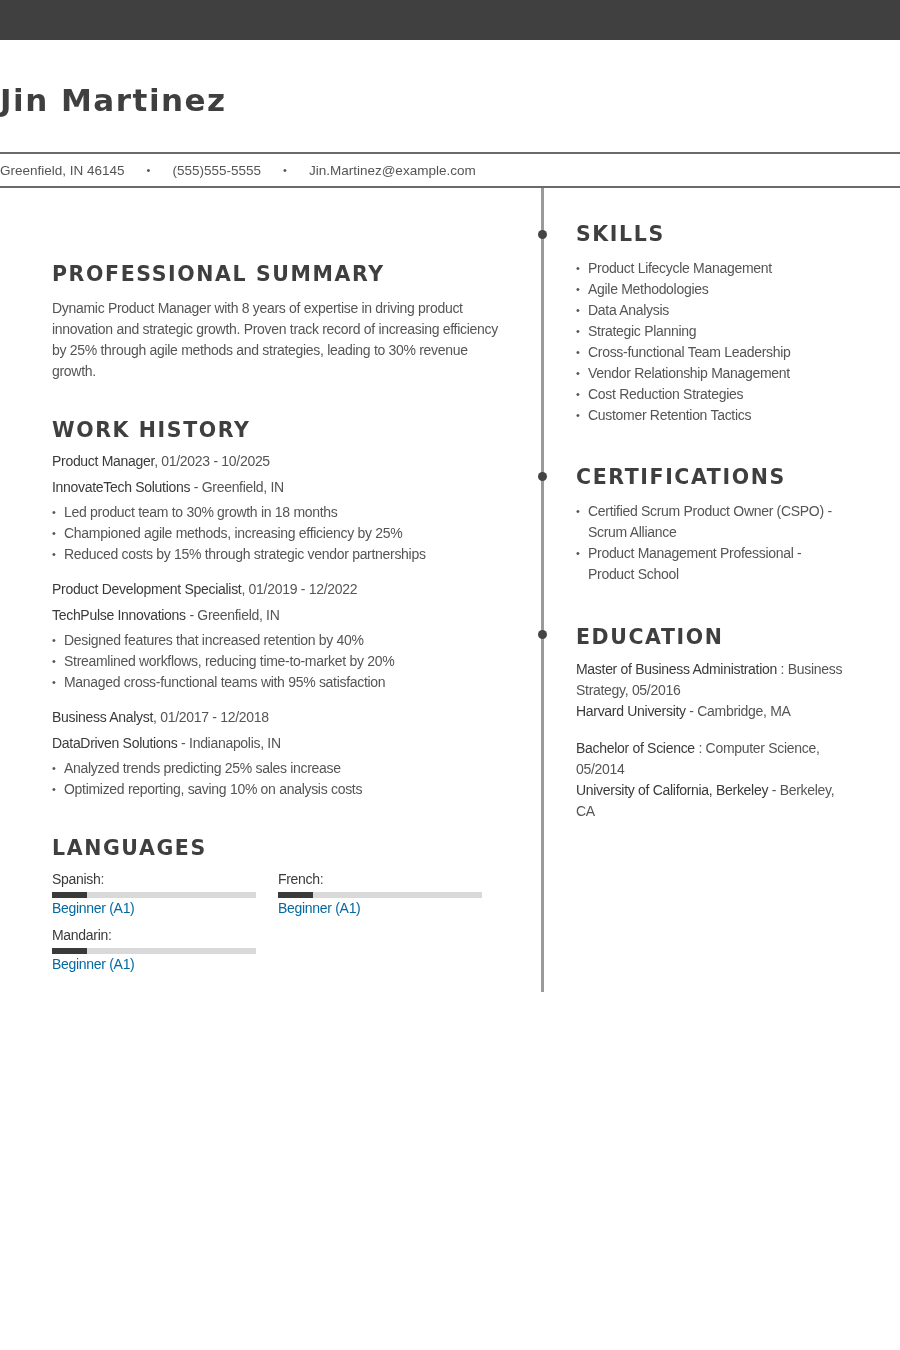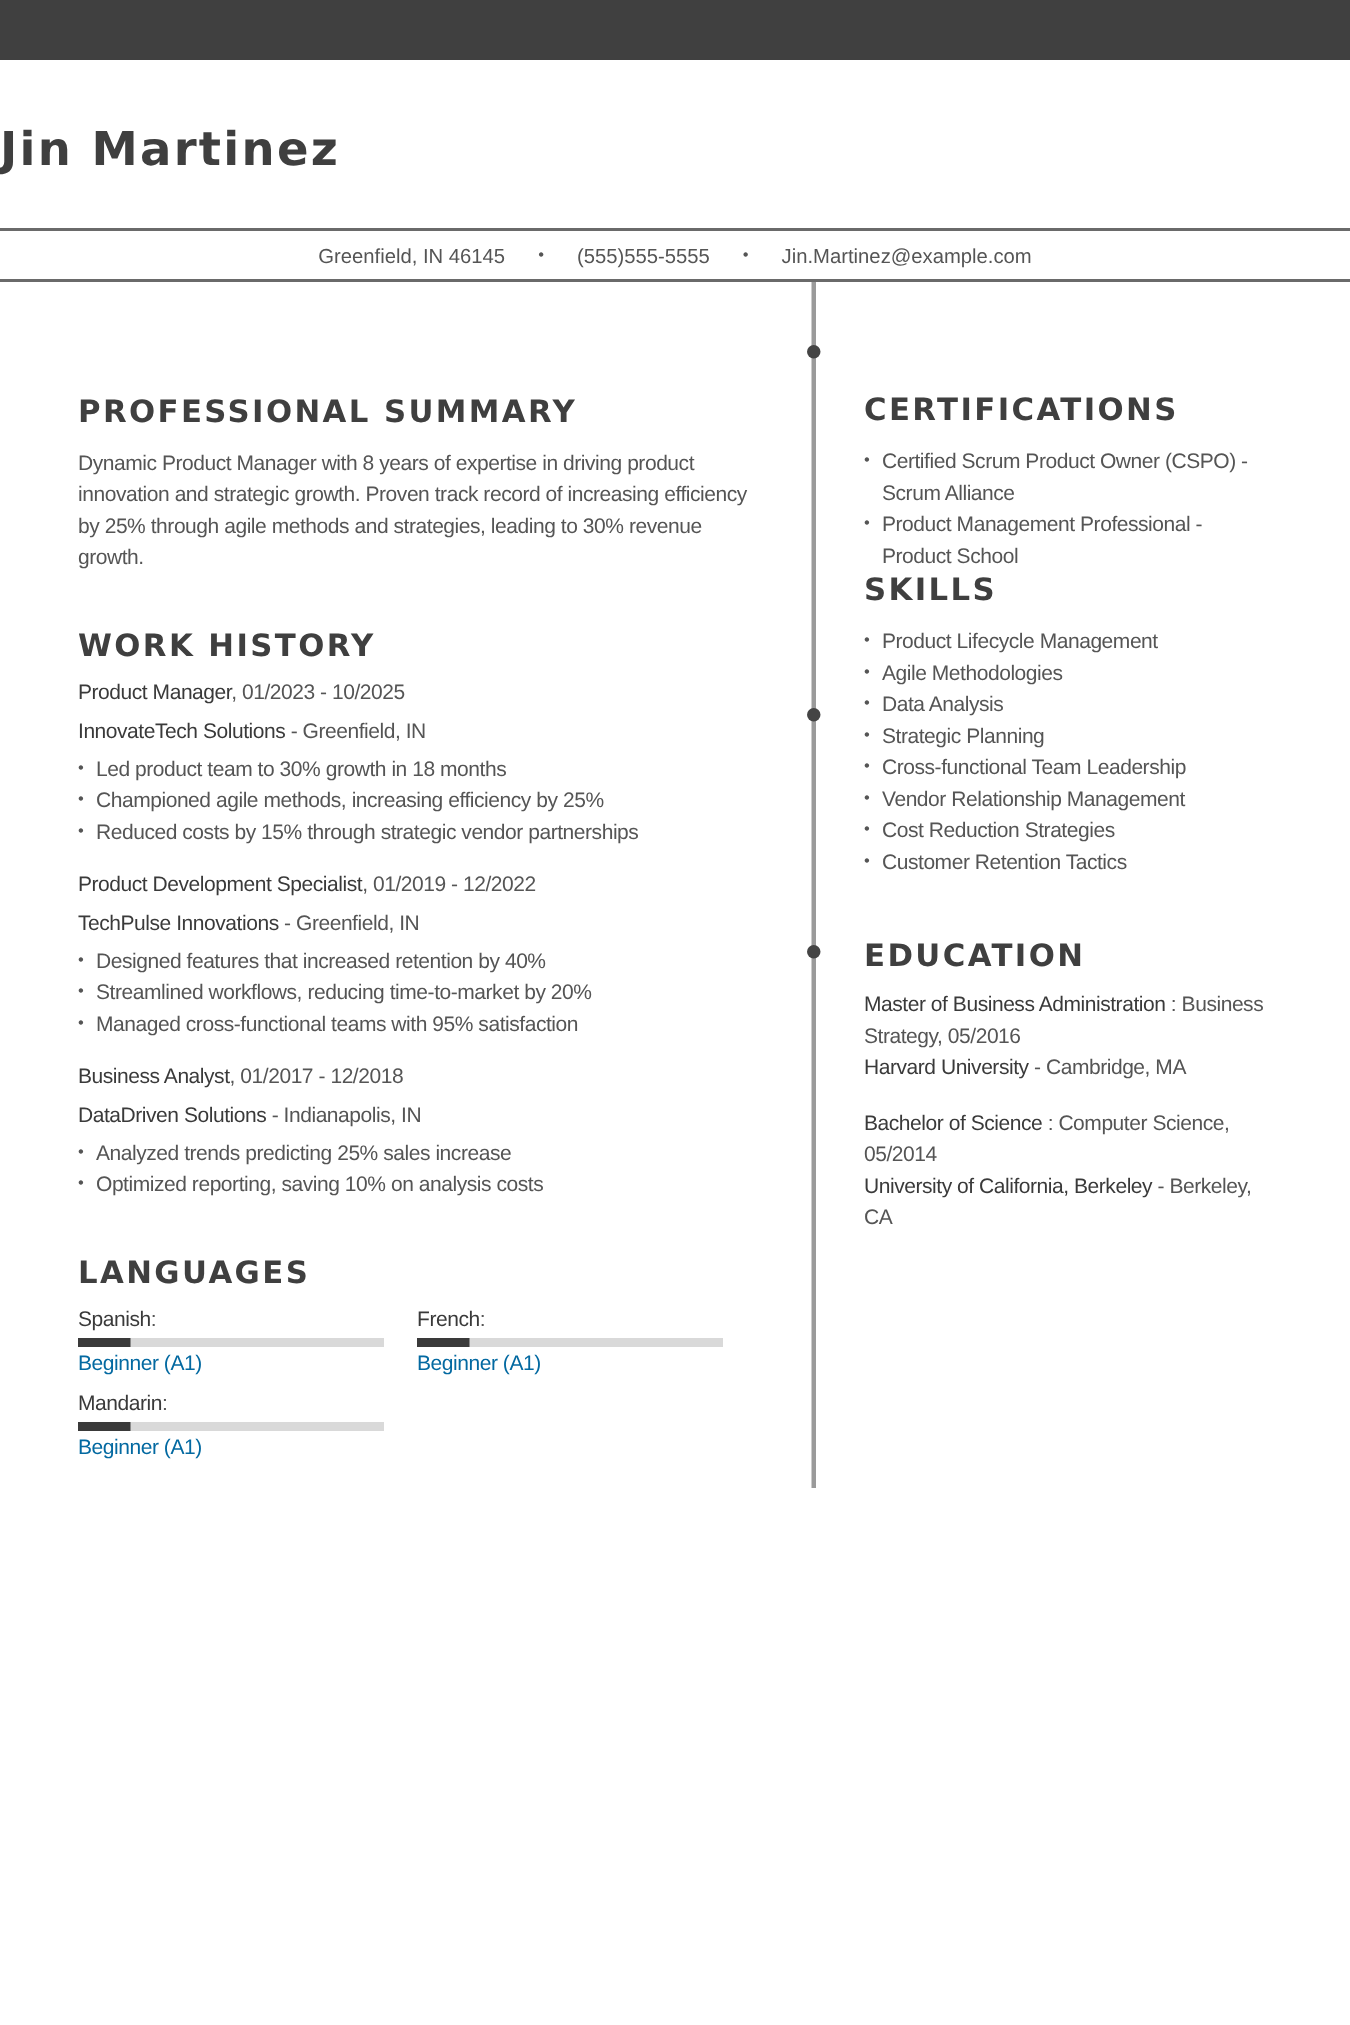--- a/index.html
+++ b/index.html
@@ -7,21 +7,21 @@
     body { font-family: "Liberation Sans", sans-serif; color: #4a4a4a; position: relative; }
 
     .topbar { position: absolute; left: 0; top: 0; width: 900px; height: 40px; background: #404040; }
 
     .name { position: absolute; left: 0; top: 82px; width: 900px; text-align: left;
             font-family: "DejaVu Sans", sans-serif; font-weight: bold; font-size: 31px;
             letter-spacing: 1.5px; color: #3f3f3f; }
 
     .contact-band { position: absolute; left: 0; top: 152px; width: 900px; height: 36px;
                     border-top: 2px solid #6a6a6a; border-bottom: 2px solid #6a6a6a;
-                    display: flex; justify-content: center; align-items: center;
+                    display: flex; justify-content: flex-start; align-items: center;
                     font-size: 13.5px; color: #555; }
     .contact-band .sep { margin: 0 22px; font-size: 11px; }
 
     .divider { position: absolute; left: 541px; top: 188px; width: 3px; height: 804px; background: #9a9a9a; }
     .dot { position: absolute; left: 538px; width: 9px; height: 9px; border-radius: 50%; background: #444; }
 
     .section-title { font-family: "DejaVu Sans", sans-serif; font-weight: bold; font-size: 20.5px;
                      letter-spacing: 1.6px; color: #3f3f3f; }
 
     .left { position: absolute; left: 52px; top: 222px; width: 460px; margin-top: 40px; }
@@ -140,39 +140,39 @@
             <div class="lang-fill" style="width:17%"></div>
           </div>
         <div class="lang-level">Beginner (A1)</div>
       </div>
     </div>
   </section>
 </div>
 
 <div class="right">
 
-  <section style="margin-top:39px">
-    <h2 class="section-title">CERTIFICATIONS</h2>
-    <ul class="bullets" style="margin-top:12px; width:275px;">
-      <li>Certified Scrum Product Owner (CSPO) - Scrum Alliance</li>
-      <li>Product Management Professional - Product School</li>
-    </ul>
-  </section>
-
   <section>
     <h2 class="section-title">SKILLS</h2>
     <ul class="bullets" style="margin-top:12px">
       <li>Product Lifecycle Management</li>
       <li>Agile Methodologies</li>
       <li>Data Analysis</li>
       <li>Strategic Planning</li>
       <li>Cross-functional Team Leadership</li>
       <li>Vendor Relationship Management</li>
       <li>Cost Reduction Strategies</li>
       <li>Customer Retention Tactics</li>
+    </ul>
+  </section>
+
+  <section style="margin-top:39px">
+    <h2 class="section-title">CERTIFICATIONS</h2>
+    <ul class="bullets" style="margin-top:12px; width:275px;">
+      <li>Certified Scrum Product Owner (CSPO) - Scrum Alliance</li>
+      <li>Product Management Professional - Product School</li>
     </ul>
   </section>
 
   <section style="margin-top:40px">
     <h2 class="section-title">EDUCATION</h2>
     <div class="text" style="margin-top:10px; width:275px;">
       <span class="bold">Master of Business Administration</span><span> : Business Strategy, 05/2016</span><br>
       <span class="bold">Harvard University</span><span> - Cambridge, MA</span>
     </div>
     <div class="text" style="margin-top:16px; width:275px;">

